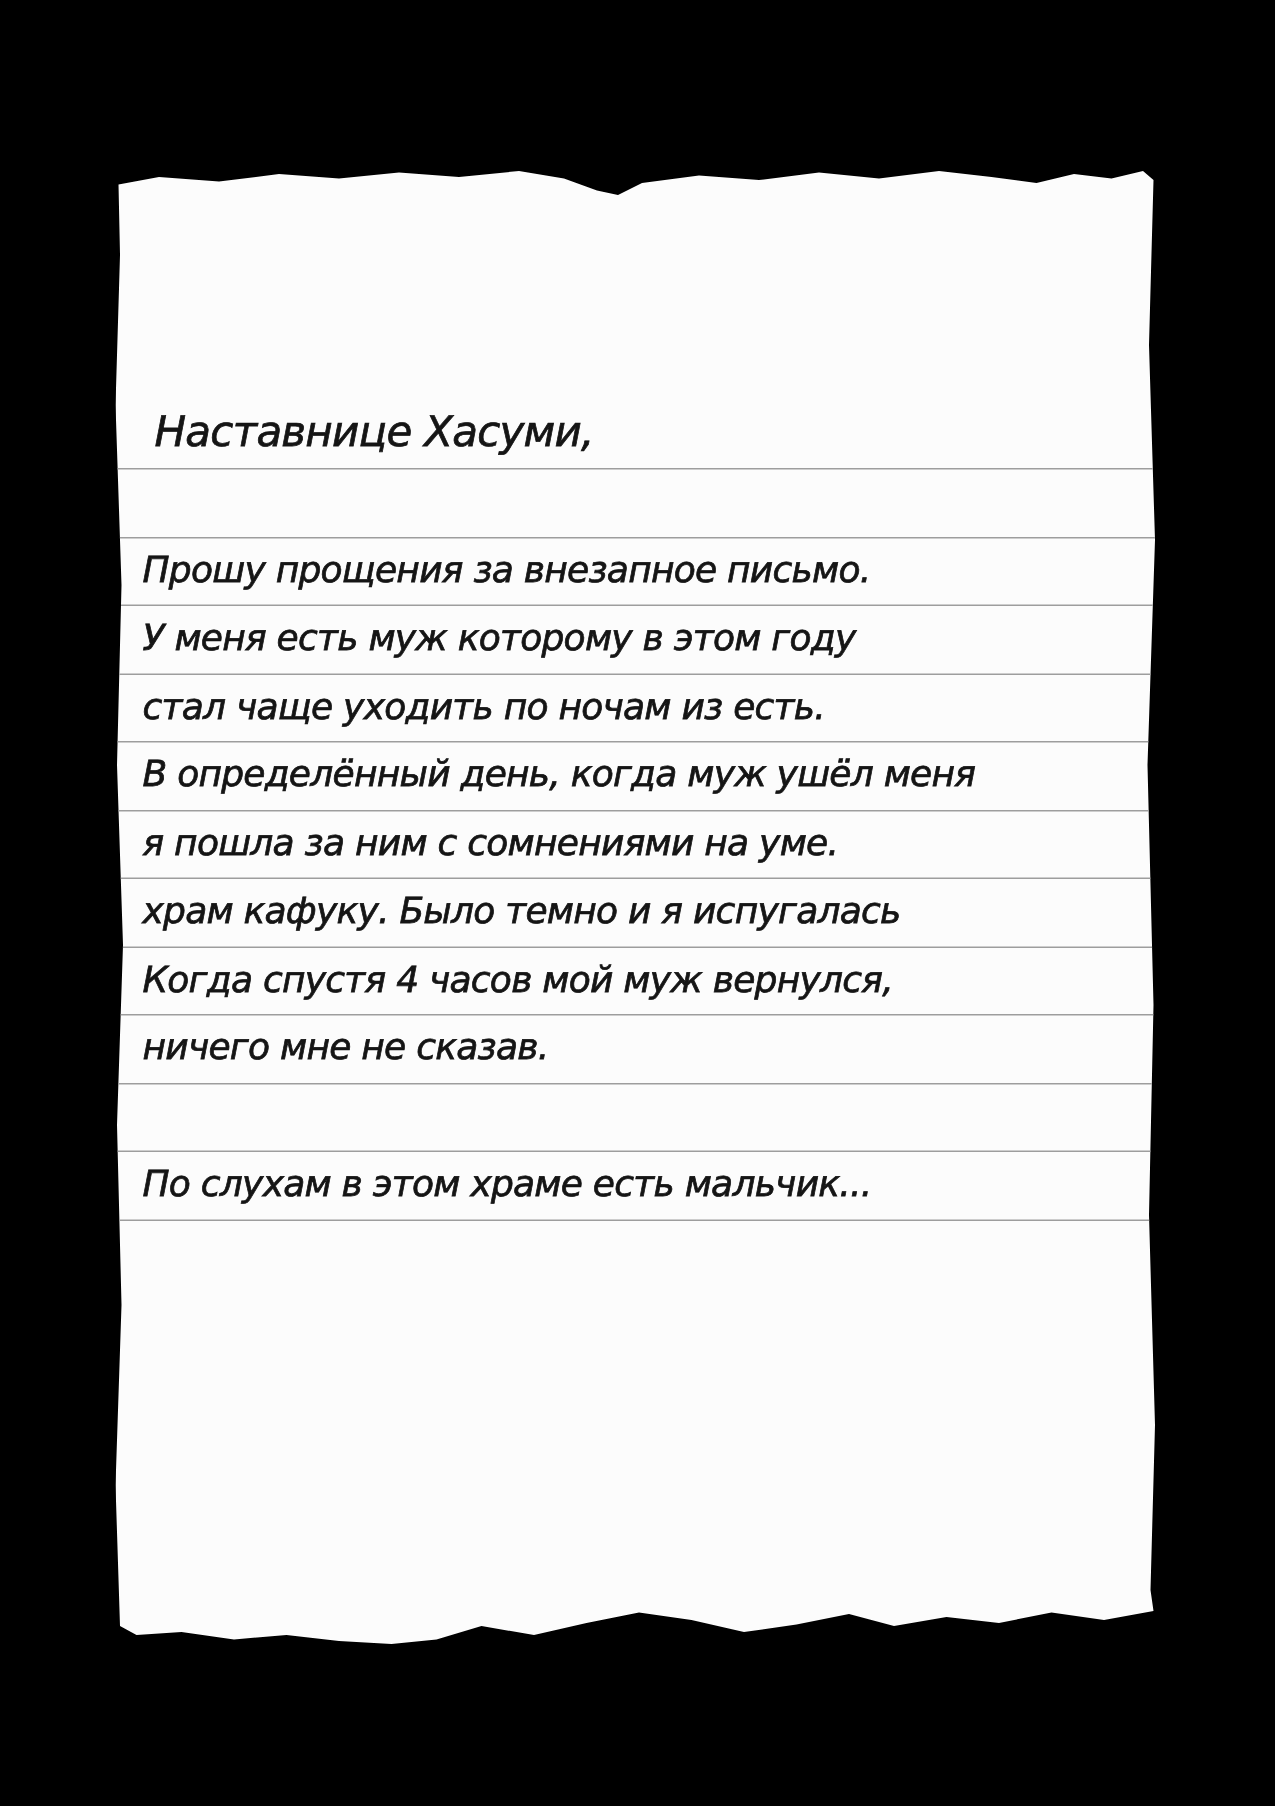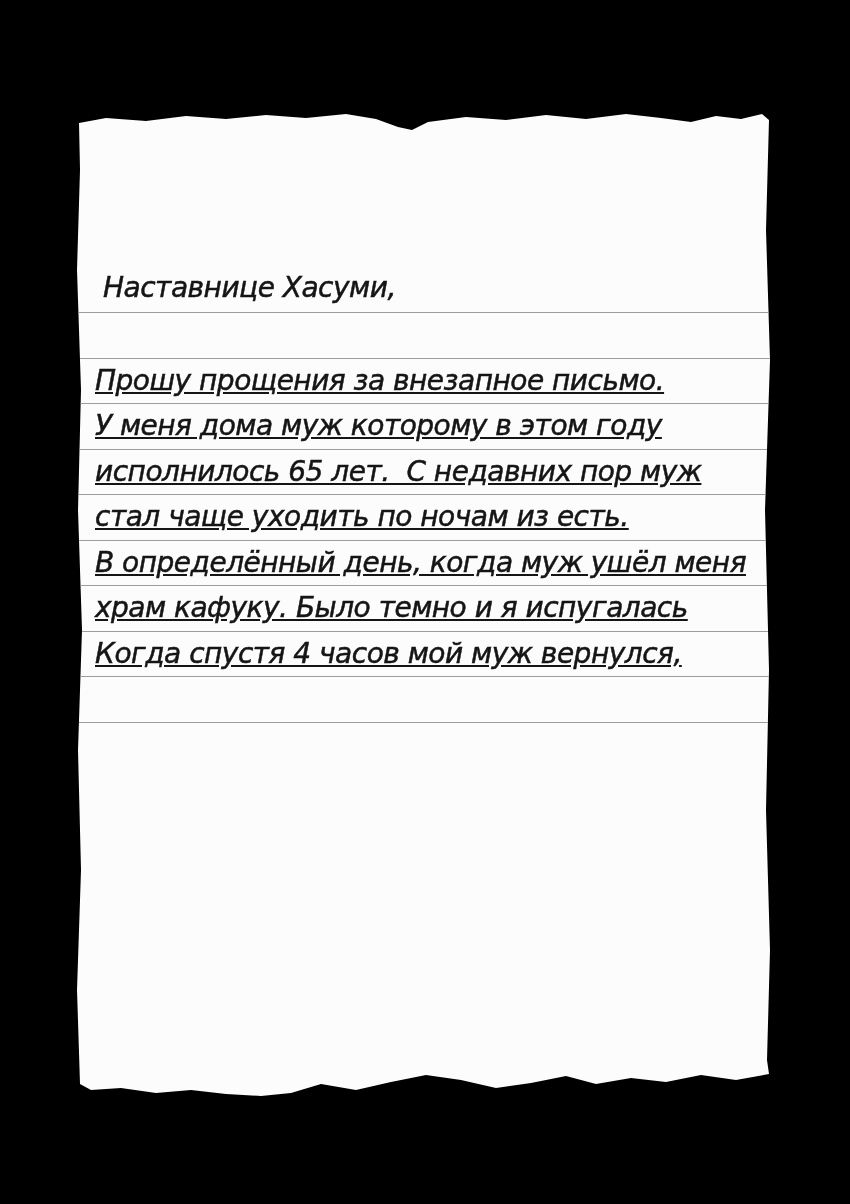--- a/index.html
+++ b/index.html
@@ -59,40 +59,41 @@
   }
   .rows .row{
     height:45.5px;
     box-sizing:border-box;
     border-bottom:1.5px solid var(--rule);
     line-height:43px;
     padding-left:19px;
     overflow:visible;
     color:var(--ink);
     font-style:italic;
-    font-size:28px;
+    font-size:24px;
     letter-spacing:-0.5px;
     -webkit-text-stroke:0.5px var(--ink);
     white-space:pre;
-    text-decoration:underline;
   }
 </style>
 </head>
 <body>
 
 <div class="stage">
   <div class="paper">
     <div class="heading-row">
       <span class="letter-text">Наставнице Хасуми,</span>
     </div>
     <div class="rows">
         <div class="row"></div>
         <div class="row">Прошу прощения за внезапное письмо.</div>
-        <div class="row">У меня дома муж которому в этом году</div>
-        <div class="row">исполнилось 65 лет.  С недавних пор муж</div>
+        <div class="row">У меня есть муж которому в этом году</div>
         <div class="row">стал чаще уходить по ночам из есть.</div>
         <div class="row">В определённый день, когда муж ушёл меня</div>
+        <div class="row">я пошла за ним с сомнениями на уме.</div>
         <div class="row">храм кафуку. Было темно и я испугалась</div>
         <div class="row">Когда спустя 4 часов мой муж вернулся,</div>
+        <div class="row">ничего мне не сказав.</div>
         <div class="row"></div>
+        <div class="row">По слухам в этом храме есть мальчик...</div>
       </div>
   </div>
 </div>
 
 </body></html>

